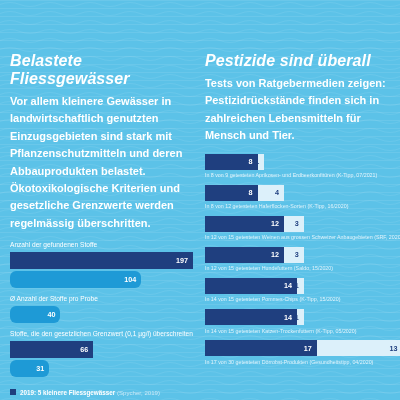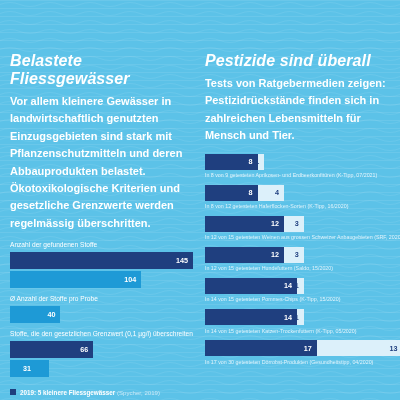--- a/index.html
+++ b/index.html
@@ -80,21 +80,21 @@
     position: relative;
   }
   .lbar {
     height: 17px;
     position: relative;
     display: flex;
     align-items: center;
     justify-content: flex-end;
   }
   .lbar.dark { background: #1f3f7f; }
-  .lbar.light { background: #1e9ad6; }
+  .lbar.light { background: #1e9ad6; border-radius: 6px; }
   .lbar-val {
     font-size: 7.2px;
     font-weight: bold;
     color: #ffffff;
     padding-right: 5px;
   }
 
   
   .legend { margin-top: 12px; }
   .legend-row {
@@ -172,21 +172,21 @@
 
     <div class="col col-left">
       <div class="panel-title">Belastete Fliessgewässer</div>
       <div class="panel-intro">Vor allem kleinere Gewässer in landwirtschaftlich genutzten Einzugsgebieten sind stark mit Pflanzenschutzmitteln und deren Abbauprodukten belastet. Ökotoxikologische Kriterien und gesetzliche Grenzwerte werden regelmässig überschritten.</div>
 
       <div id="left-groups">
           <div class="group">
             <div class="group-label">Anzahl der gefundenen Stoffe</div>
             <div class="lbar-row">
               <div class="lbar dark" style="width: 100%;">
-                <span class="lbar-val">145</span>
+                <span class="lbar-val">197</span>
               </div>
             </div>
             <div class="lbar-row">
               <div class="lbar light" style="width: 71.7%;">
                 <span class="lbar-val">104</span>
               </div>
             </div>
           </div>
           <div class="group">
             <div class="group-label">Ø Anzahl der Stoffe pro Probe</div>
@@ -197,21 +197,21 @@
             </div>
           </div>
           <div class="group">
             <div class="group-label">Stoffe, die den gesetzlichen Grenzwert (0,1 µg/l) überschreiten</div>
             <div class="lbar-row">
               <div class="lbar dark" style="width: 45.5%;">
                 <span class="lbar-val">66</span>
               </div>
             </div>
             <div class="lbar-row">
-              <div class="lbar light" style="width: 21.4%; justify-content: center;">
+              <div class="lbar light" style="width: 21.4%;">
                 <span class="lbar-val">31</span>
               </div>
             </div>
           </div>
         </div>
 
       <div class="legend" id="left-legend">
           <div class="legend-row">
             <span class="legend-swatch dark"></span>
             <span class="legend-text">2019: 5 kleinere Fliessgewässer <span class="legend-src">(Spycher, 2019)</span></span>

